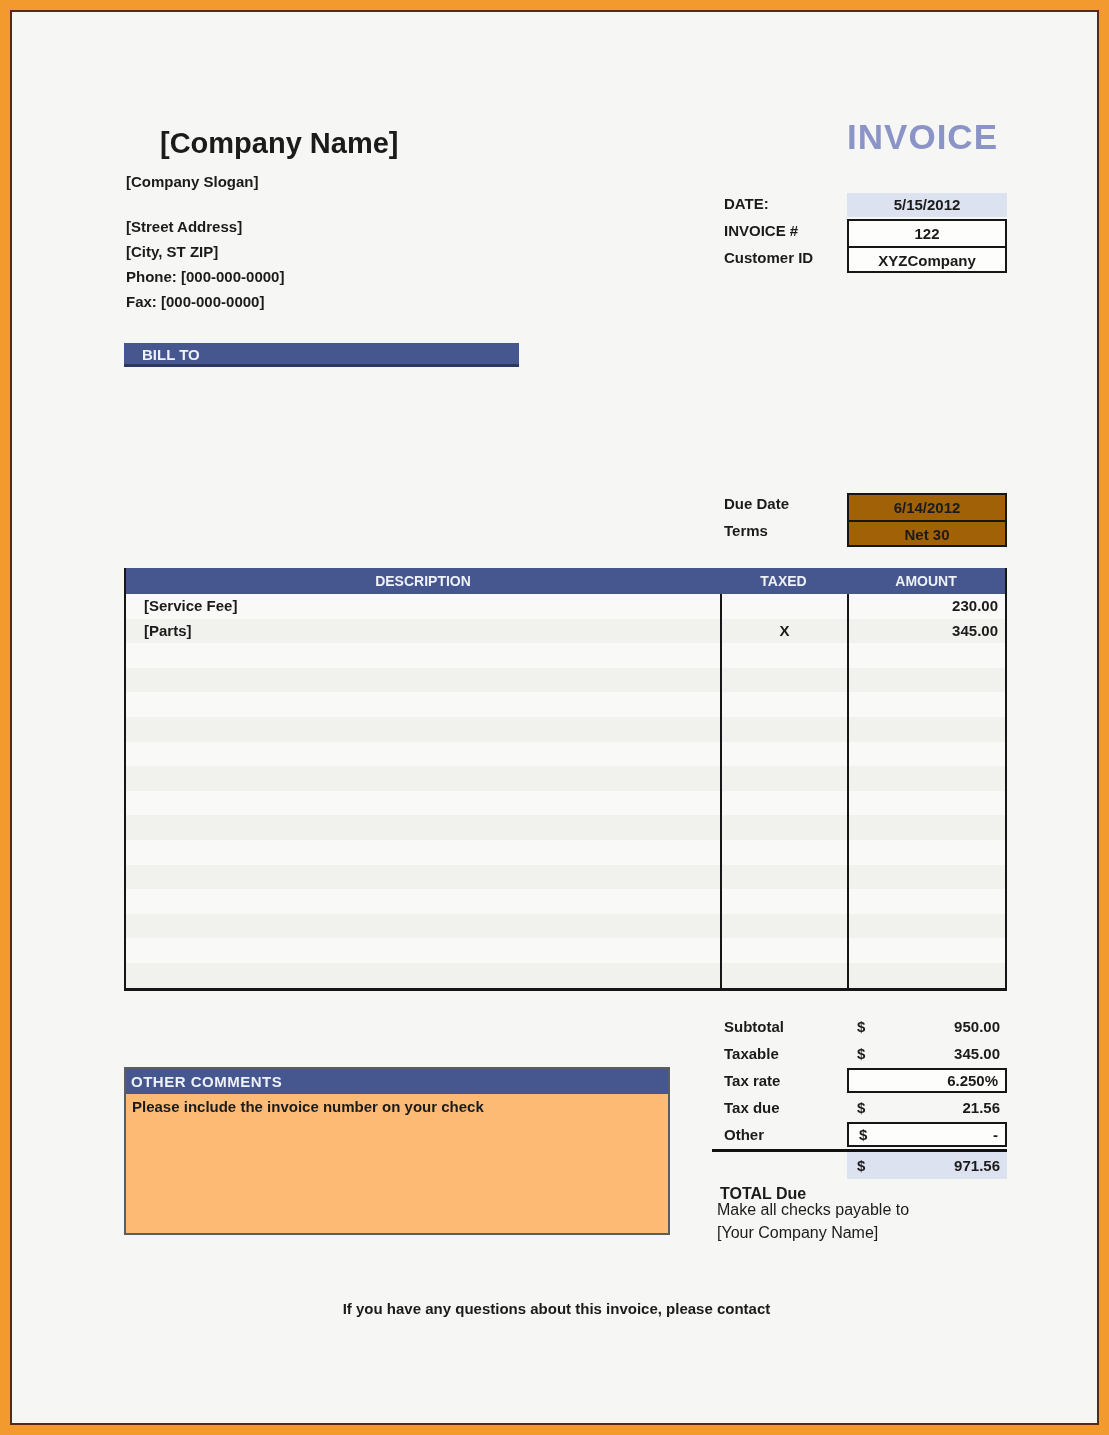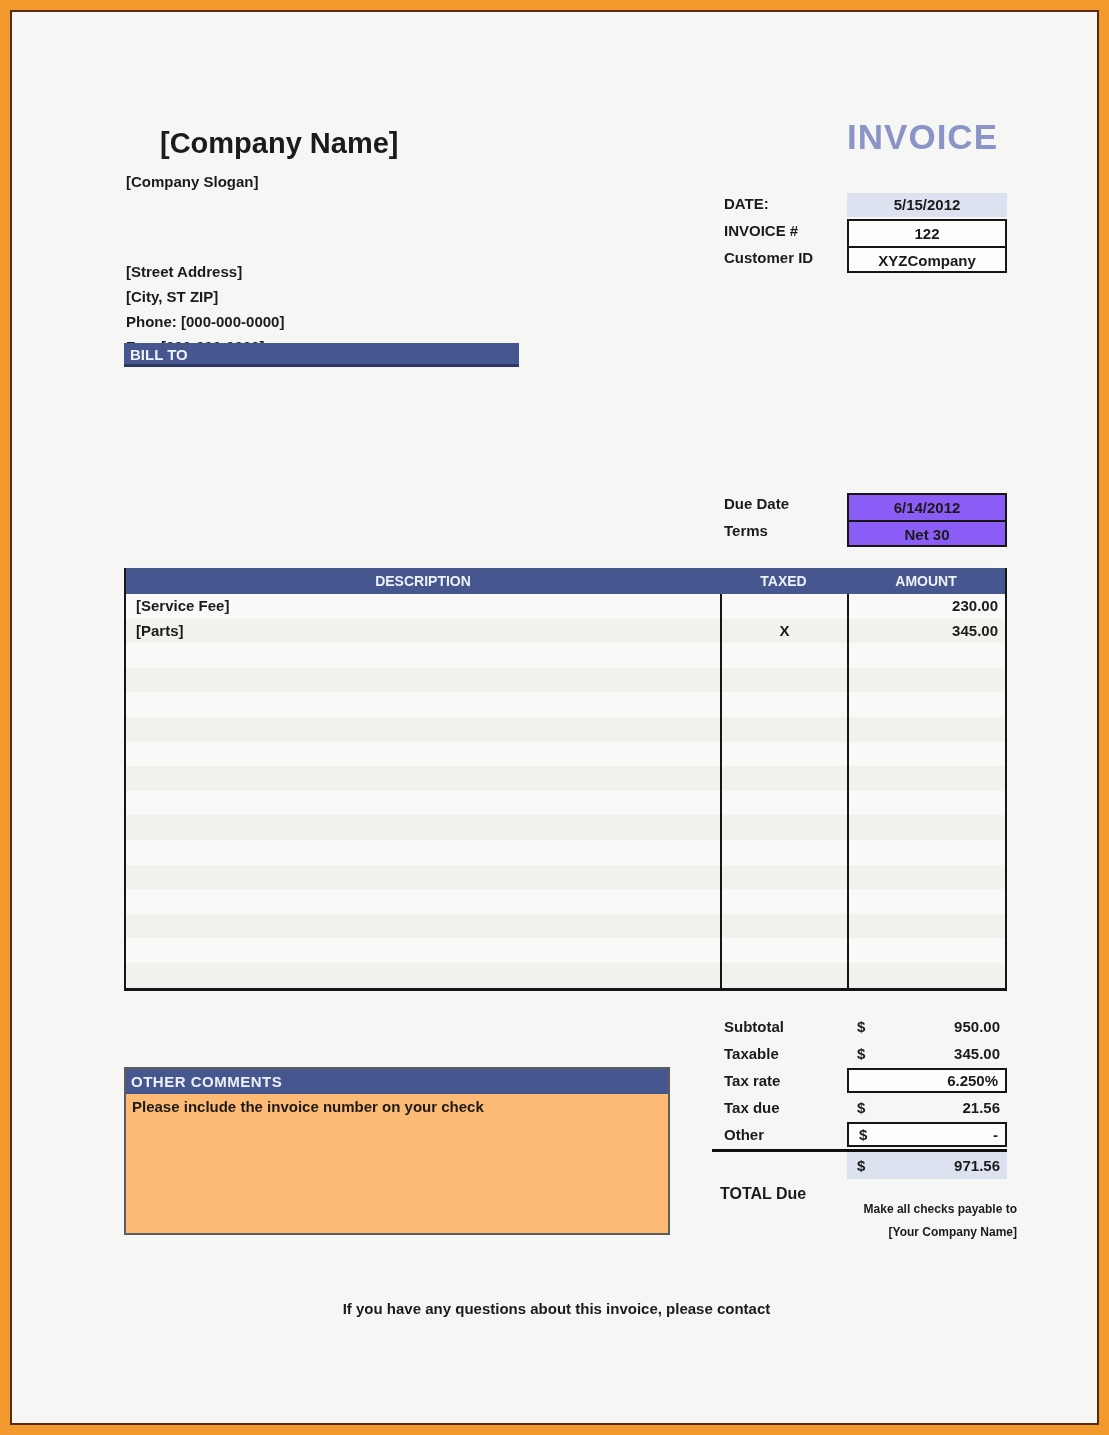--- a/index.html
+++ b/index.html
@@ -12,55 +12,55 @@
   }
   .page {
     position:absolute; left:10px; top:10px; width:1089px; height:1415px;
     background:#f6f6f4; border:2px solid #5a2a10;
   }
   .abs { position:absolute; }
 
   
   .company-name { left:114px; top:115px; font-size:29px; font-weight:700;margin-left:34px; }
   .company-slogan { left:114px; top:161px; font-size:15px; font-weight:700; }
-  .company-address { left:114px; top:202px; font-size:15px; font-weight:700; line-height:25px;margin-top:45px; }
+  .company-address { left:114px; top:202px; font-size:15px; font-weight:700; line-height:25px; }
 
   
   .invoice-title { left:600px; top:105px; width:386px; text-align:right;
     font-size:35px; font-weight:700; color:#8b94c6; letter-spacing:1px; }
   .meta-label { left:712px; font-size:15px; font-weight:700; }
   .date-cell { left:835px; top:181px; width:160px; height:24px; background:#dce2f0;
     text-align:center; font-size:15px; font-weight:700; line-height:24px; }
   .meta-box { left:835px; top:207px; width:160px; border:2px solid #161616; background:#fdfdfb; }
   .meta-box .cell { height:25px; text-align:center; font-size:15px; font-weight:700; line-height:25px; }
   .meta-box .cell + .cell { border-top:2px solid #161616; }
 
   
   .billto-bar { left:112px; top:331px; width:395px; height:24px; background:#46568e;
-    color:#eef1fa; font-size:15px; font-weight:700; line-height:24px; padding-left:6px;
+    color:#eef1fa; font-size:15px; font-weight:700; line-height:24px; padding-left:18px;
     border-bottom:3px solid #2c3763; }
   .billto-lines { left:114px; top:360px; font-size:15px; font-weight:700; line-height:24.6px; }
 
   
-  .terms-box { left:835px; top:481px; width:160px; border:2px solid #161616; background:#8b5cf6; }
+  .terms-box { left:835px; top:481px; width:160px; border:2px solid #161616; background:#a16207; }
   .terms-box .cell { height:25px; text-align:center; font-size:15px; font-weight:700; line-height:25px; }
   .terms-box .cell + .cell { border-top:2px solid #161616; }
 
   
   .items { left:112px; top:556px; width:883px; border-left:2px solid #161616;
     border-right:2px solid #161616; border-bottom:3px solid #161616; }
   .items-head { display:flex; height:26px; background:#46568e; color:#eef1fa;
     font-size:14px; font-weight:700; line-height:26px; }
   .items-head .h-desc { flex:1; text-align:center; }
   .items-head .h-taxed { width:127px; text-align:center; }
   .items-head .h-amt { width:158px; text-align:center; }
   .irow { display:flex; height:24.6px; font-size:15px; font-weight:700; line-height:24.6px; }
   .irow:nth-child(odd) { background:#f1f1ee; }
   .irow:nth-child(even) { background:#f9f9f7; }
-  .c-desc { flex:1; padding-left:10px; overflow:hidden; }
+  .c-desc { flex:1; padding-left:18px; overflow:hidden; }
   .c-taxed { width:127px; border-left:2px solid #161616; text-align:center; }
   .c-amt { width:158px; border-left:2px solid #161616; text-align:right; padding-right:7px; }
 
   
   .totals { left:700px; top:1002px; width:295px; }
   .trow { position:relative; height:27px; font-size:15px; font-weight:700; line-height:25px; }
   .tlabel { position:absolute; left:12px; }
   .tcell { position:absolute; left:135px; right:0; top:0; height:25px; }
   .tcell.boxed { border:2px solid #161616; background:#fdfdfb; line-height:21px; }
   .tcur { position:absolute; left:10px; }
@@ -71,22 +71,22 @@
   .total-row .tcell { background:#dce2f0; height:27px; line-height:27px; font-size:15px; }
 
   
   .comments { left:112px; top:1055px; width:546px; height:168px;
     border:2px solid #5d5d5d; background:#fdba74; }
   .comments-bar { height:25px; background:#46568e; color:#eef1fa; font-size:15px;
     font-weight:700; line-height:25px; padding-left:5px; letter-spacing:0.5px; }
   .comments-text { padding:4px 6px; font-size:15px; font-weight:700; }
 
   
-  .payable { left:705px; top:1186px; width:300px; text-align:right;
-    font-size:12px; font-weight:700; line-height:23px; }
+  .payable { left:705px; top:1186px; width:300px; text-align:left;
+    font-size:16px; font-weight:400; line-height:23px; }
   .footer-note { left:0; top:1288px; width:1089px; text-align:center;
     font-size:15px; font-weight:700; }
 </style>
 </head>
 <body>
 
 <div class="page">
 
   <div class="abs company-name">[Company Name]</div>
   <div class="abs company-slogan">[Company Slogan]</div>

